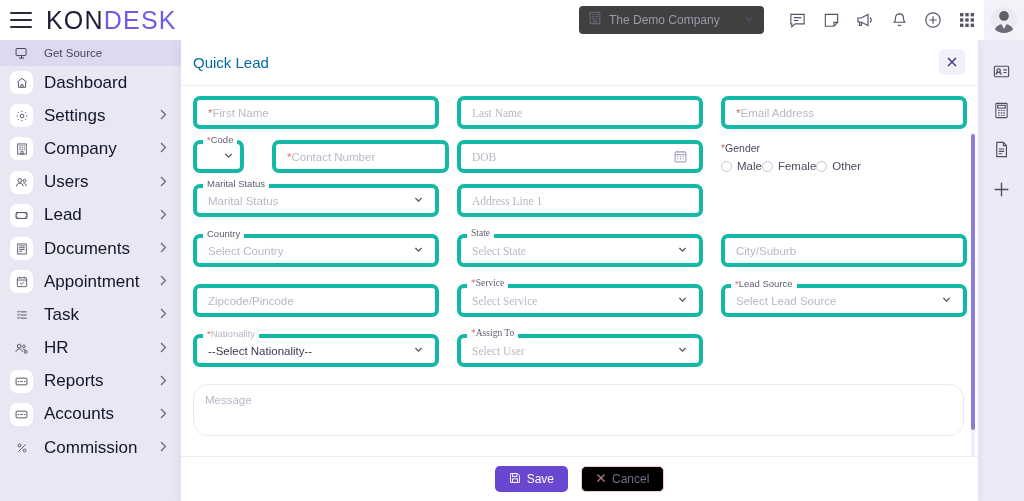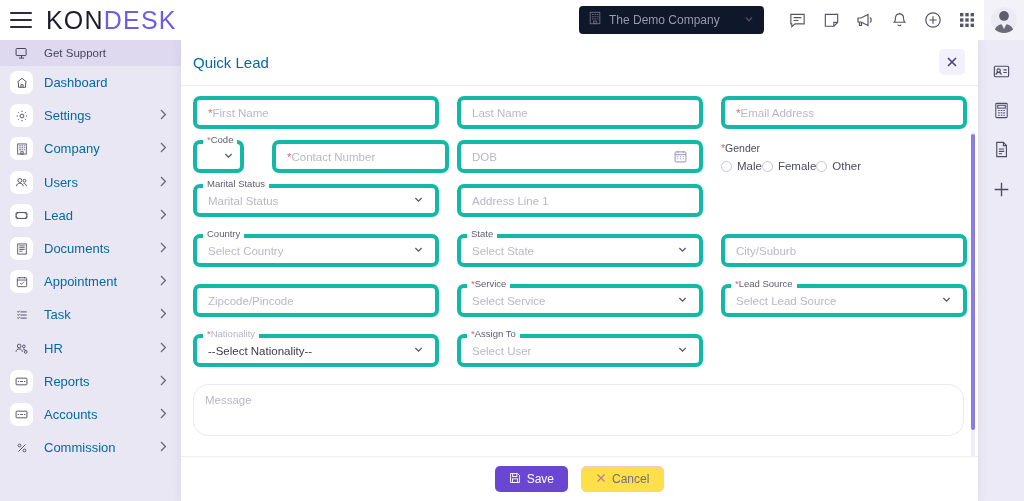--- a/index.html
+++ b/index.html
@@ -24,21 +24,21 @@
   .hamburger span { display: block; height: 2px; width: 100%; background: #2b2b3d; border-radius: 2px; }
   .brand { font-size: 25px; letter-spacing: 1.2px; font-weight: 400; white-space: nowrap; }
   .brand .kon { color: #1b1b35; }
   .brand .desk { color: #6c5ce7; }
 
   .topbar-right {
     margin-left: auto; display: flex; align-items: center; height: 40px;
   }
   .company-select {
     display: flex; align-items: center; gap: 7px;
-    background: #0f172a; border-radius: 4px;
+    background: #404040; border-radius: 4px;
     height: 28px; padding: 0 9px; min-width: 185px; cursor: pointer;
     margin-right: 16px;
   }
   .company-name { font-size: 12px; color: #9a98ab; flex: 1; white-space: nowrap; }
   .tb-icon {
     width: 34px; height: 40px; display: flex; align-items: center; justify-content: center;
     cursor: pointer; color: #55556a;
   }
   .avatar-wrap {
     width: 40px; height: 40px; display: flex; align-items: center; justify-content: center;
@@ -60,21 +60,21 @@
   }
   .nav-item.support { background: #ded9ef; height: 26px; }
   .nav-badge {
     width: 23px; height: 23px; border-radius: 7px; background: #ffffff;
     display: flex; align-items: center; justify-content: center;
     flex: 0 0 23px; color: #4a4a63;
   }
   .nav-item.support .nav-badge { background: transparent; }
   .nav-item.plain .nav-badge { background: transparent; }
   .nav-label {
-    margin-left: 11px; font-size: 13px; color: #0369a1; white-space: nowrap;
+    margin-left: 11px; font-size: 17px; color: #0f172a; white-space: nowrap;
   }
   .nav-item.support .nav-label { font-size: 11.5px; color: #45455c; }
   .chevron {
     margin-left: auto; margin-right: 14px; color: #6b6b82;
     font-size: 11px; line-height: 1;
   }
 
   
   .rightrail {
     position: absolute; top: 40px; right: 0; width: 46px; height: 461px;
@@ -108,21 +108,21 @@
     background: #8a7ce0; border-radius: 3px; z-index: 5; cursor: pointer;
   }
   .scroll-track {
     position: absolute; right: 3px; top: 46px; width: 4px; height: 361px;
     background: #efedf8; border-radius: 3px; z-index: 4;
   }
 
   .row { display: flex; gap: 18px; margin-bottom: 11px; }
   .col { position: relative; }
   .c1 { width: 246px; flex: 0 0 246px; }
-  .c2 { width: 246px; flex: 0 0 246px; }
+  .c2 { width: 246px; flex: 0 0 246px; font-family: Liberation Serif, serif; }
   .c3 { width: 246px; flex: 0 0 246px; }
 
   .field {
     height: 33px; border: 4px solid #14b8a6; border-radius: 7px;
     background: #fff; display: flex; align-items: center; padding: 0 11px;
     font-size: 11.5px; color: #b9b7c6; position: relative; cursor: text;
   }
   .field.select { cursor: pointer; }
   .field .ph { white-space: nowrap; overflow: hidden; }
   .field .ph .req { color: #e06d6d; }
@@ -167,21 +167,21 @@
     height: 45px; flex: 0 0 45px; border-top: 1px solid #eeedf4;
     display: flex; align-items: center; justify-content: center; gap: 13px;
     background: #fff;
   }
   .btn-save {
     background: #6a47d0; color: #fff; border: none; border-radius: 5px;
     height: 26px; padding: 0 14px; font-size: 12px; cursor: pointer;
     display: flex; align-items: center; gap: 6px; font-family: inherit;
   }
   .btn-cancel {
-    background: #fde047; color: #6f6f86; border: 1px solid #f0c9d4; border-radius: 5px;
+    background: #000000; color: #6f6f86; border: 1px solid #f0c9d4; border-radius: 5px;
     height: 26px; padding: 0 14px; font-size: 12px; cursor: pointer;
     display: flex; align-items: center; gap: 6px; font-family: inherit;
   }
   .btn-cancel .x { color: #b87f90; font-size: 11px; }
 </style>
 </head>
 <body>
 
 <div id="app">
 
@@ -270,21 +270,21 @@
 
   <div class="sidebar">
 
     <div class="nav-item support">
       <div class="nav-badge">
         <svg width="15" height="15" viewBox="0 0 18 18" fill="none" stroke="#45455c" stroke-width="1.2">
           <rect x="2.5" y="3" width="12" height="8.5" rx="1"></rect>
           <path d="M6 14.5h6M9 11.5v3"></path>
         </svg>
       </div>
-      <div class="nav-label">Get Support</div>
+      <div class="nav-label">Get Source</div>
     </div>
 
     <div class="nav-item">
       <div class="nav-badge">
         <svg width="14" height="14" viewBox="0 0 18 18" fill="none" stroke="#4a4a63" stroke-width="1.2">
           <path d="M2.8 8L9 3l6.2 5"></path>
           <path d="M4.4 8.2v6.3h9.2V8.2"></path>
           <path d="M7.6 14.5v-3.3h2.8v3.3"></path>
         </svg>
       </div>

